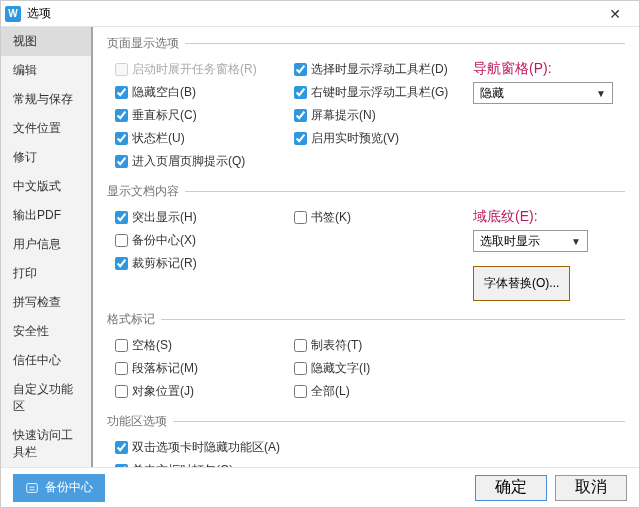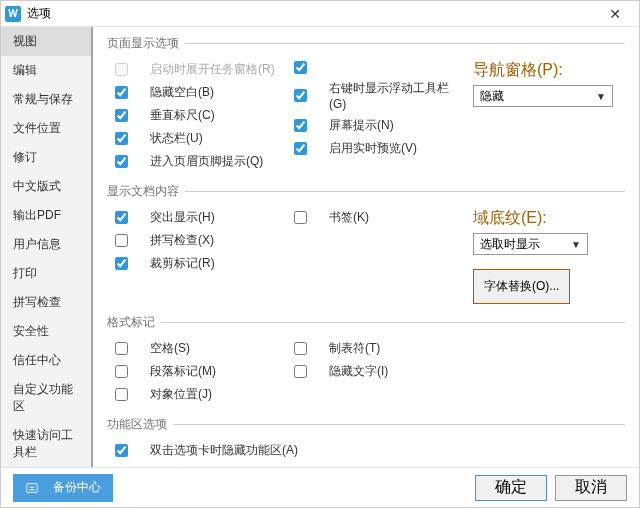--- a/index.html
+++ b/index.html
@@ -12,29 +12,29 @@
 .body { flex: 1; display: flex; overflow: hidden; }
 .sidebar { width: 92px; background: #f3f3f3; border-right: 2px solid #a3a3a3; overflow-y: auto; }
 .sidebar-item { padding: 6px 12px; cursor: pointer; color: #333; font-size: 12px; }
 .sidebar-item.active { background: #dcdcdc; }
 .main { flex: 1; padding: 8px 14px; overflow-y: auto; }
 fieldset { border: 1px solid #ccc; border-left: none; border-right: none; border-bottom: none; margin-bottom: 6px; padding: 6px 0 4px 0; position: relative; }
 fieldset legend { padding: 0 6px 0 0; font-size: 12px; color: #737373; }
 .row3 { display: flex; }
 .col { flex: 1; min-width: 0; }
 .col3 { width: 160px; }
-.chk { display: flex; align-items: center; padding: 3px 0 3px 8px; gap: 22px; font-size: 12px; color: #333; }
+.chk { display: flex; align-items: center; padding: 3px 0 3px 8px; gap: 4px; font-size: 12px; color: #333; }
 .chk input[type=checkbox] { width: 13px; height: 13px; accent-color: #2f97e0; }
 .chk.disabled { color: #aaa; }
-.lbl { font-size: 16px; color: #a16207; padding: 2px 0 2px 8px; }
+.lbl { font-size: 14px; color: #be185d; padding: 2px 0 2px 8px; }
 .combo { margin: 2px 0 14px 8px; width: 140px; height: 22px; border: 1px solid #999; background: #fff; display: flex; align-items: center; justify-content: space-between; padding: 0 6px; font-size: 12px; cursor: pointer; }
 .combo .arrow { font-size: 10px; color: #333; }
 .btn-small { margin-left: 8px; height: 35px; padding: 14px 10px; border: 1px solid #a16207; background: #f0f0f0; font-size: 12px; cursor: pointer; display: inline-flex; align-items: center; }
 .footer { height: 40px; border-top: 1px solid #e5e5e5; display: flex; align-items: center; justify-content: space-between; padding: 0 12px; }
-.backup { display: flex; align-items: center; gap: 14px; height: 28px; padding: 0 12px; background: #4a9ee0; color: #fff; cursor: pointer; }
+.backup { display: flex; align-items: center; gap: 6px; height: 28px; padding: 0 12px; background: #4a9ee0; color: #fff; cursor: pointer; }
 .backup .icn { width: 14px; height: 14px; }
 .ftr-btns { display: flex; gap: 8px; }
 .ftr-btn { width: 72px; height: 26px; border: 1px solid #999; background: #f0f0f0; font-size: 16px; cursor: pointer; }
 .ftr-btn.primary { border: 1px solid #4a90d9; }
 </style>
 </head>
 <body>
 
 <div class="dialog">
   <div class="titlebar">
@@ -84,20 +84,21 @@
                 <span>状态栏(U)</span>
               </label>
             <label class="chk">
                 <input type="checkbox" checked="" style="">
                 <span>进入页眉页脚提示(Q)</span>
               </label>
           </div>
           <div class="col">
             <label class="chk">
                 <input type="checkbox" checked="" style="">
+                <span>选择时显示浮动工具栏(D)</span>
               </label>
             <label class="chk">
                 <input type="checkbox" checked="" style="">
                 <span>右键时显示浮动工具栏(G)</span>
               </label>
             <label class="chk">
                 <input type="checkbox" checked="" style="">
                 <span>屏幕提示(N)</span>
               </label>
             <label class="chk">
@@ -118,21 +119,21 @@
       <fieldset>
         <legend>显示文档内容</legend>
         <div class="row3">
           <div class="col">
             <label class="chk">
                 <input type="checkbox" checked="" style="">
                 <span>突出显示(H)</span>
               </label>
             <label class="chk">
                 <input type="checkbox" style="">
-                <span>拼写检查(X)</span>
+                <span>备份中心(X)</span>
               </label>
             <label class="chk">
                 <input type="checkbox" checked="" style="">
                 <span>裁剪标记(R)</span>
               </label>
           </div>
           <div class="col">
             <label class="chk">
                 <input type="checkbox" style="">
                 <span>书签(K)</span>
@@ -167,20 +168,24 @@
               </label>
           </div>
           <div class="col">
             <label class="chk">
                 <input type="checkbox" style="">
                 <span>制表符(T)</span>
               </label>
             <label class="chk">
                 <input type="checkbox" style="">
                 <span>隐藏文字(I)</span>
+              </label>
+            <label class="chk">
+                <input type="checkbox" style="">
+                <span>全部(L)</span>
               </label>
           </div>
           <div class="col3"></div>
         </div>
       </fieldset>
 
       <fieldset>
         <legend>功能区选项</legend>
         <label class="chk">
             <input type="checkbox" checked="" style="">

